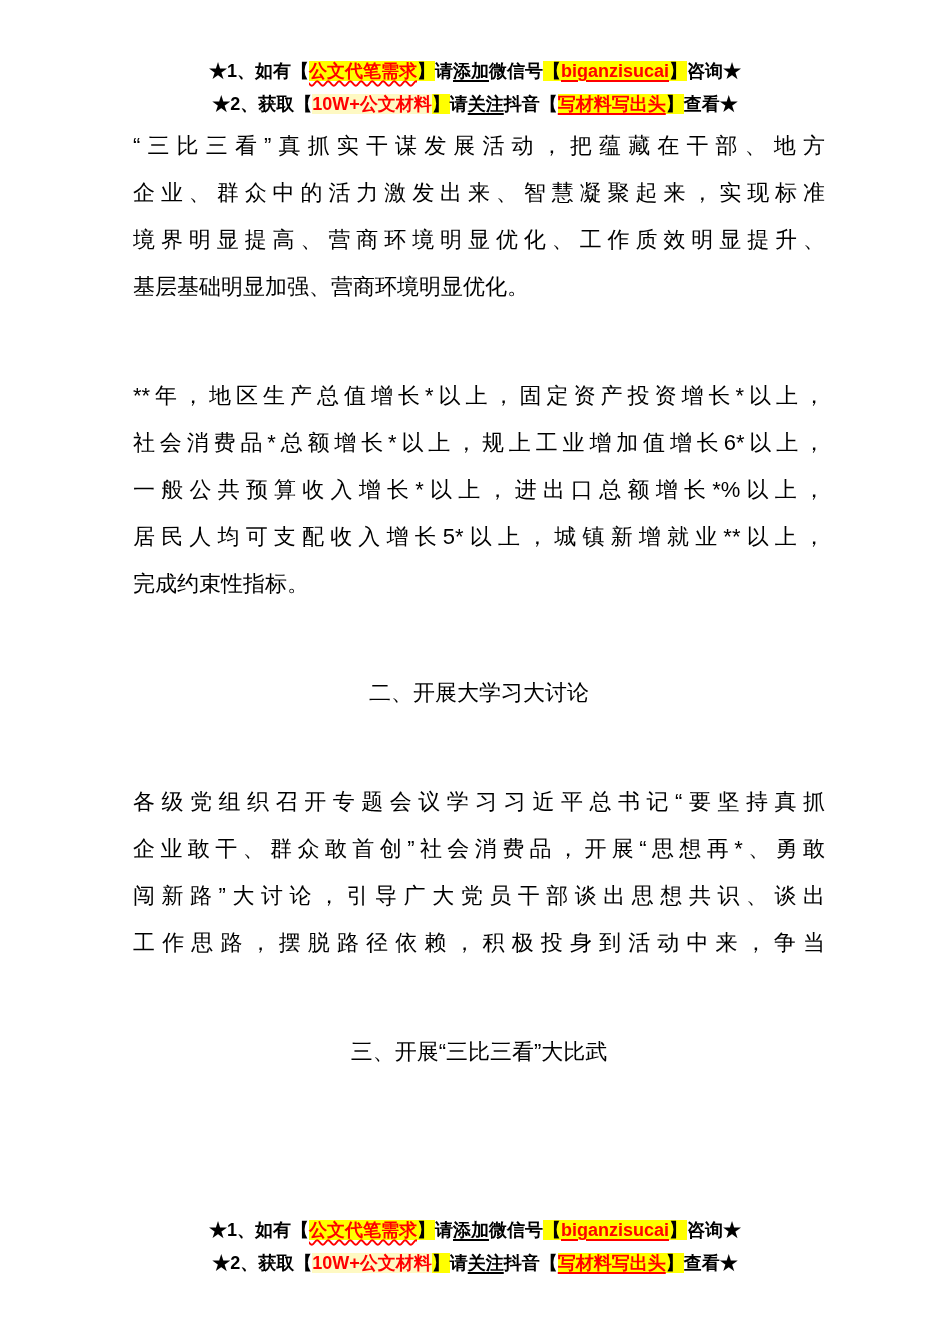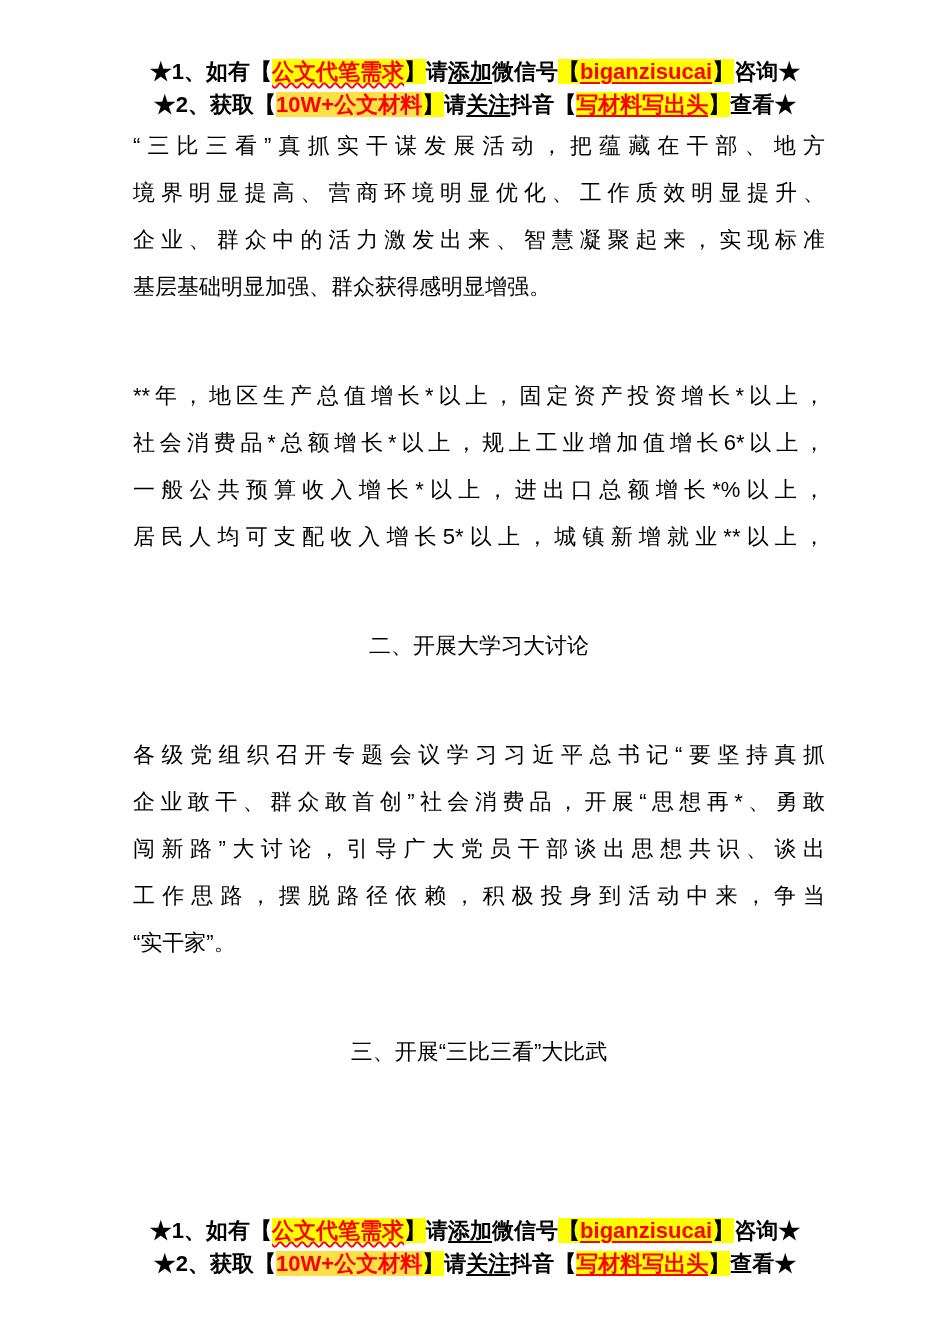--- a/index.html
+++ b/index.html
@@ -9,31 +9,31 @@
     background:#ffffff;
     color:#000000;
     font-family:"Liberation Sans", sans-serif;
     overflow:hidden;
   }
   
   .promo {
     position:absolute; left:0; right:0;
     text-align:center;
     font-weight:bold;
-    font-size:22px;
+    font-size:18px;
     line-height:33px;
     color:#000000;
     white-space:nowrap;
   }
   .promo-header { top:55px; }
   .promo-footer { top:1214px; }
   .seg { display:inline; }
   .seg-plain { color:#000000; }
   .seg-hl { background:#ffff00; color:#000000; }
-  .seg-hl-red { background:#fde047; color:#ff0000; }
+  .seg-hl-red { background:#fef9c3; color:#ff0000; }
   .seg-hl-red-wavy {
     background:#ffff00; color:#ff0000;
     text-decoration-line:underline;
     text-decoration-style:wavy;
     text-decoration-color:#ff0000;
     text-decoration-thickness:1.5px;
     text-underline-offset:3px;
   }
   .seg-hl-red-ul {
     background:#ffff00; color:#ff0000;
@@ -70,37 +70,37 @@
 <div class="page">
 
   <div class="promo promo-header">
     <div class="promo-line"><span class="seg seg-plain">★1、如有【</span><span class="seg seg-hl-red-wavy">公文代笔需求</span><span class="seg seg-hl">】</span><span class="seg seg-plain">请</span><span class="seg seg-ul">添加</span><span class="seg seg-plain">微信号</span><span class="seg seg-hl">【</span><span class="seg seg-hl-red-ul">biganzisucai</span><span class="seg seg-hl">】</span><span class="seg seg-plain">咨询★</span></div>
     <div class="promo-line"><span class="seg seg-plain">★2、获取【</span><span class="seg seg-hl-red">10W+公文材料</span><span class="seg seg-hl">】</span><span class="seg seg-plain">请</span><span class="seg seg-ul">关注</span><span class="seg seg-plain">抖音【</span><span class="seg seg-hl-red-ul">写材料写出头</span><span class="seg seg-hl">】</span><span class="seg seg-plain">查看★</span></div>
   </div>
 
   <div class="doc-body">
       <div class="para">
         <div class="line just">“三比三看”真抓实干谋发展活动，把蕴藏在干部、地方</div>
+        <div class="line just">企业、群众中的活力激发出来、智慧凝聚起来，实现标准</div>
         <div class="line just">境界明显提高、营商环境明显优化、工作质效明显提升、</div>
-        <div class="line just">企业、群众中的活力激发出来、智慧凝聚起来，实现标准</div>
-        <div class="line">基层基础明显加强、群众获得感明显增强。</div>
+        <div class="line">基层基础明显加强、营商环境明显优化。</div>
       </div>
       <div class="para">
         <div class="line just">**年，地区生产总值增长*以上，固定资产投资增长*以上，</div>
         <div class="line just">社会消费品*总额增长*以上，规上工业增加值增长6*以上，</div>
         <div class="line just">一般公共预算收入增长*以上，进出口总额增长*%以上，</div>
         <div class="line just">居民人均可支配收入增长5*以上，城镇新增就业**以上，</div>
+        <div class="line">完成约束性指标。</div>
       </div>
       <div class="heading">二、开展大学习大讨论</div>
       <div class="para">
         <div class="line just">各级党组织召开专题会议学习习近平总书记“要坚持真抓</div>
         <div class="line just">企业敢干、群众敢首创”社会消费品，开展“思想再*、勇敢</div>
         <div class="line just">闯新路”大讨论，引导广大党员干部谈出思想共识、谈出</div>
         <div class="line just">工作思路，摆脱路径依赖，积极投身到活动中来，争当</div>
-        <div class="line">“实干家”。</div>
       </div>
       <div class="heading">三、开展“三比三看”大比武</div>
     </div>
 
   <div class="promo promo-footer">
     <div class="promo-line"><span class="seg seg-plain">★1、如有【</span><span class="seg seg-hl-red-wavy">公文代笔需求</span><span class="seg seg-hl">】</span><span class="seg seg-plain">请</span><span class="seg seg-ul">添加</span><span class="seg seg-plain">微信号</span><span class="seg seg-hl">【</span><span class="seg seg-hl-red-ul">biganzisucai</span><span class="seg seg-hl">】</span><span class="seg seg-plain">咨询★</span></div>
     <div class="promo-line"><span class="seg seg-plain">★2、获取【</span><span class="seg seg-hl-red">10W+公文材料</span><span class="seg seg-hl">】</span><span class="seg seg-plain">请</span><span class="seg seg-ul">关注</span><span class="seg seg-plain">抖音【</span><span class="seg seg-hl-red-ul">写材料写出头</span><span class="seg seg-hl">】</span><span class="seg seg-plain">查看★</span></div>
   </div>
 
 </div>

